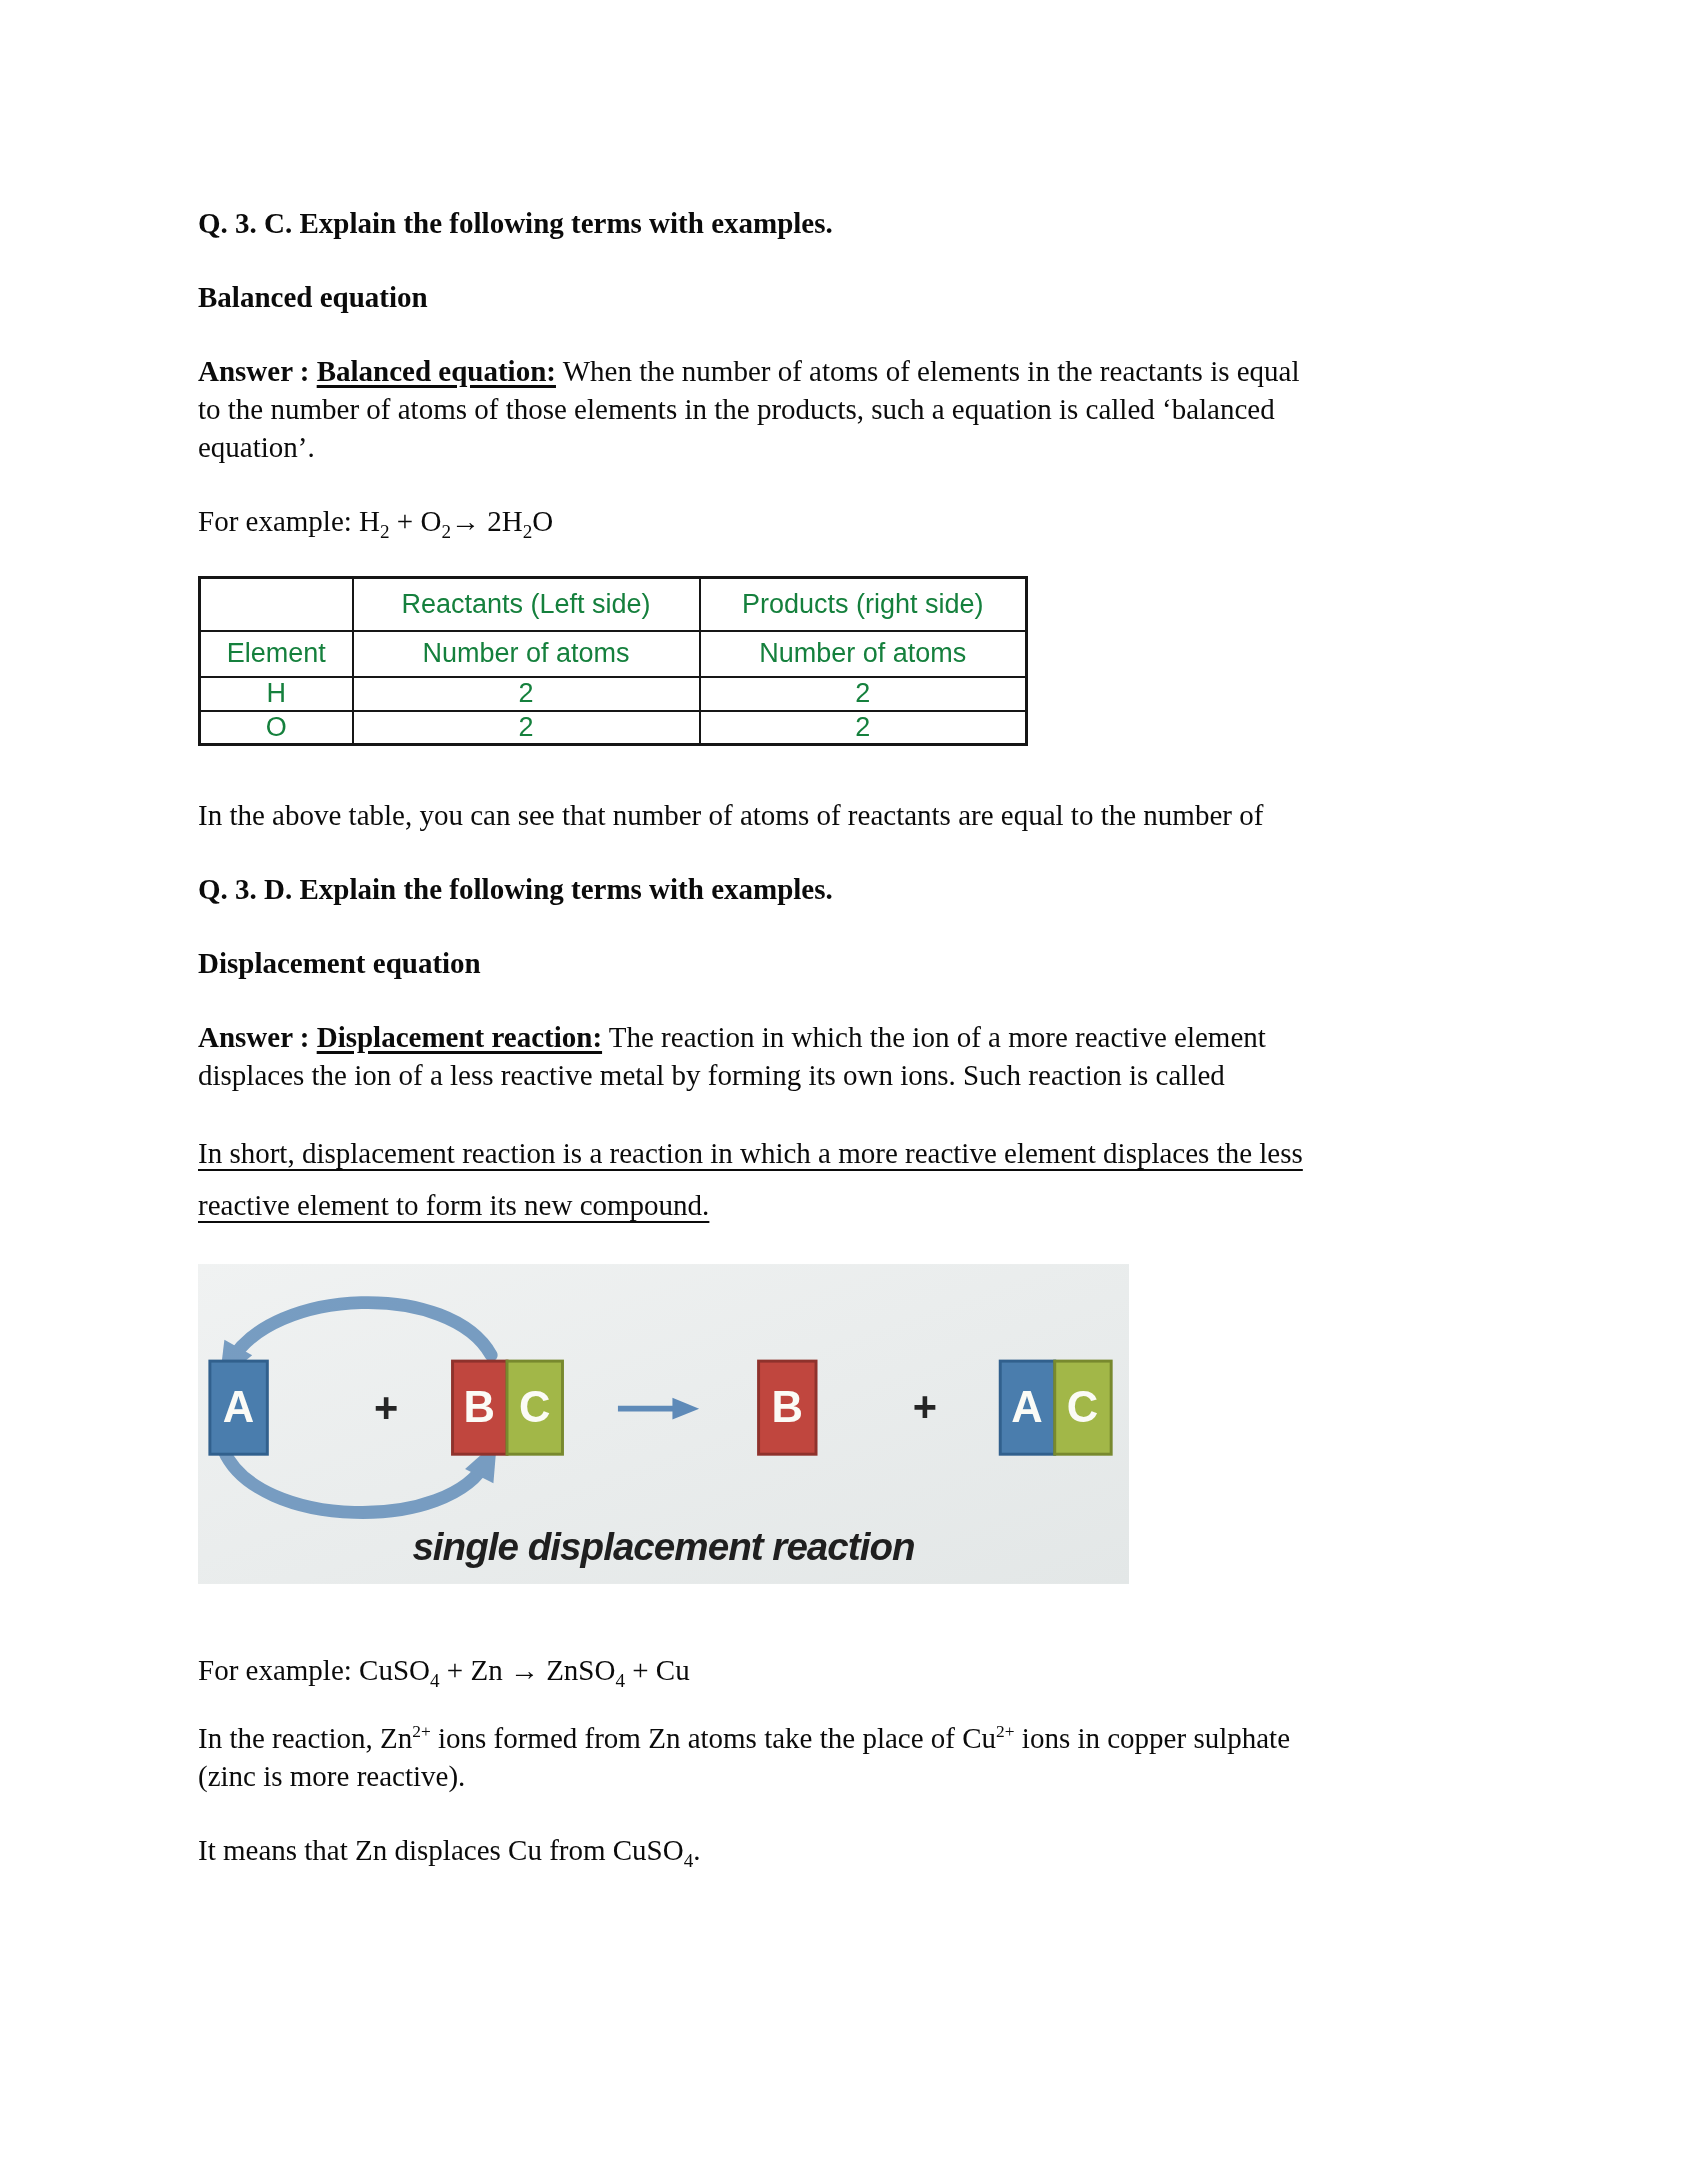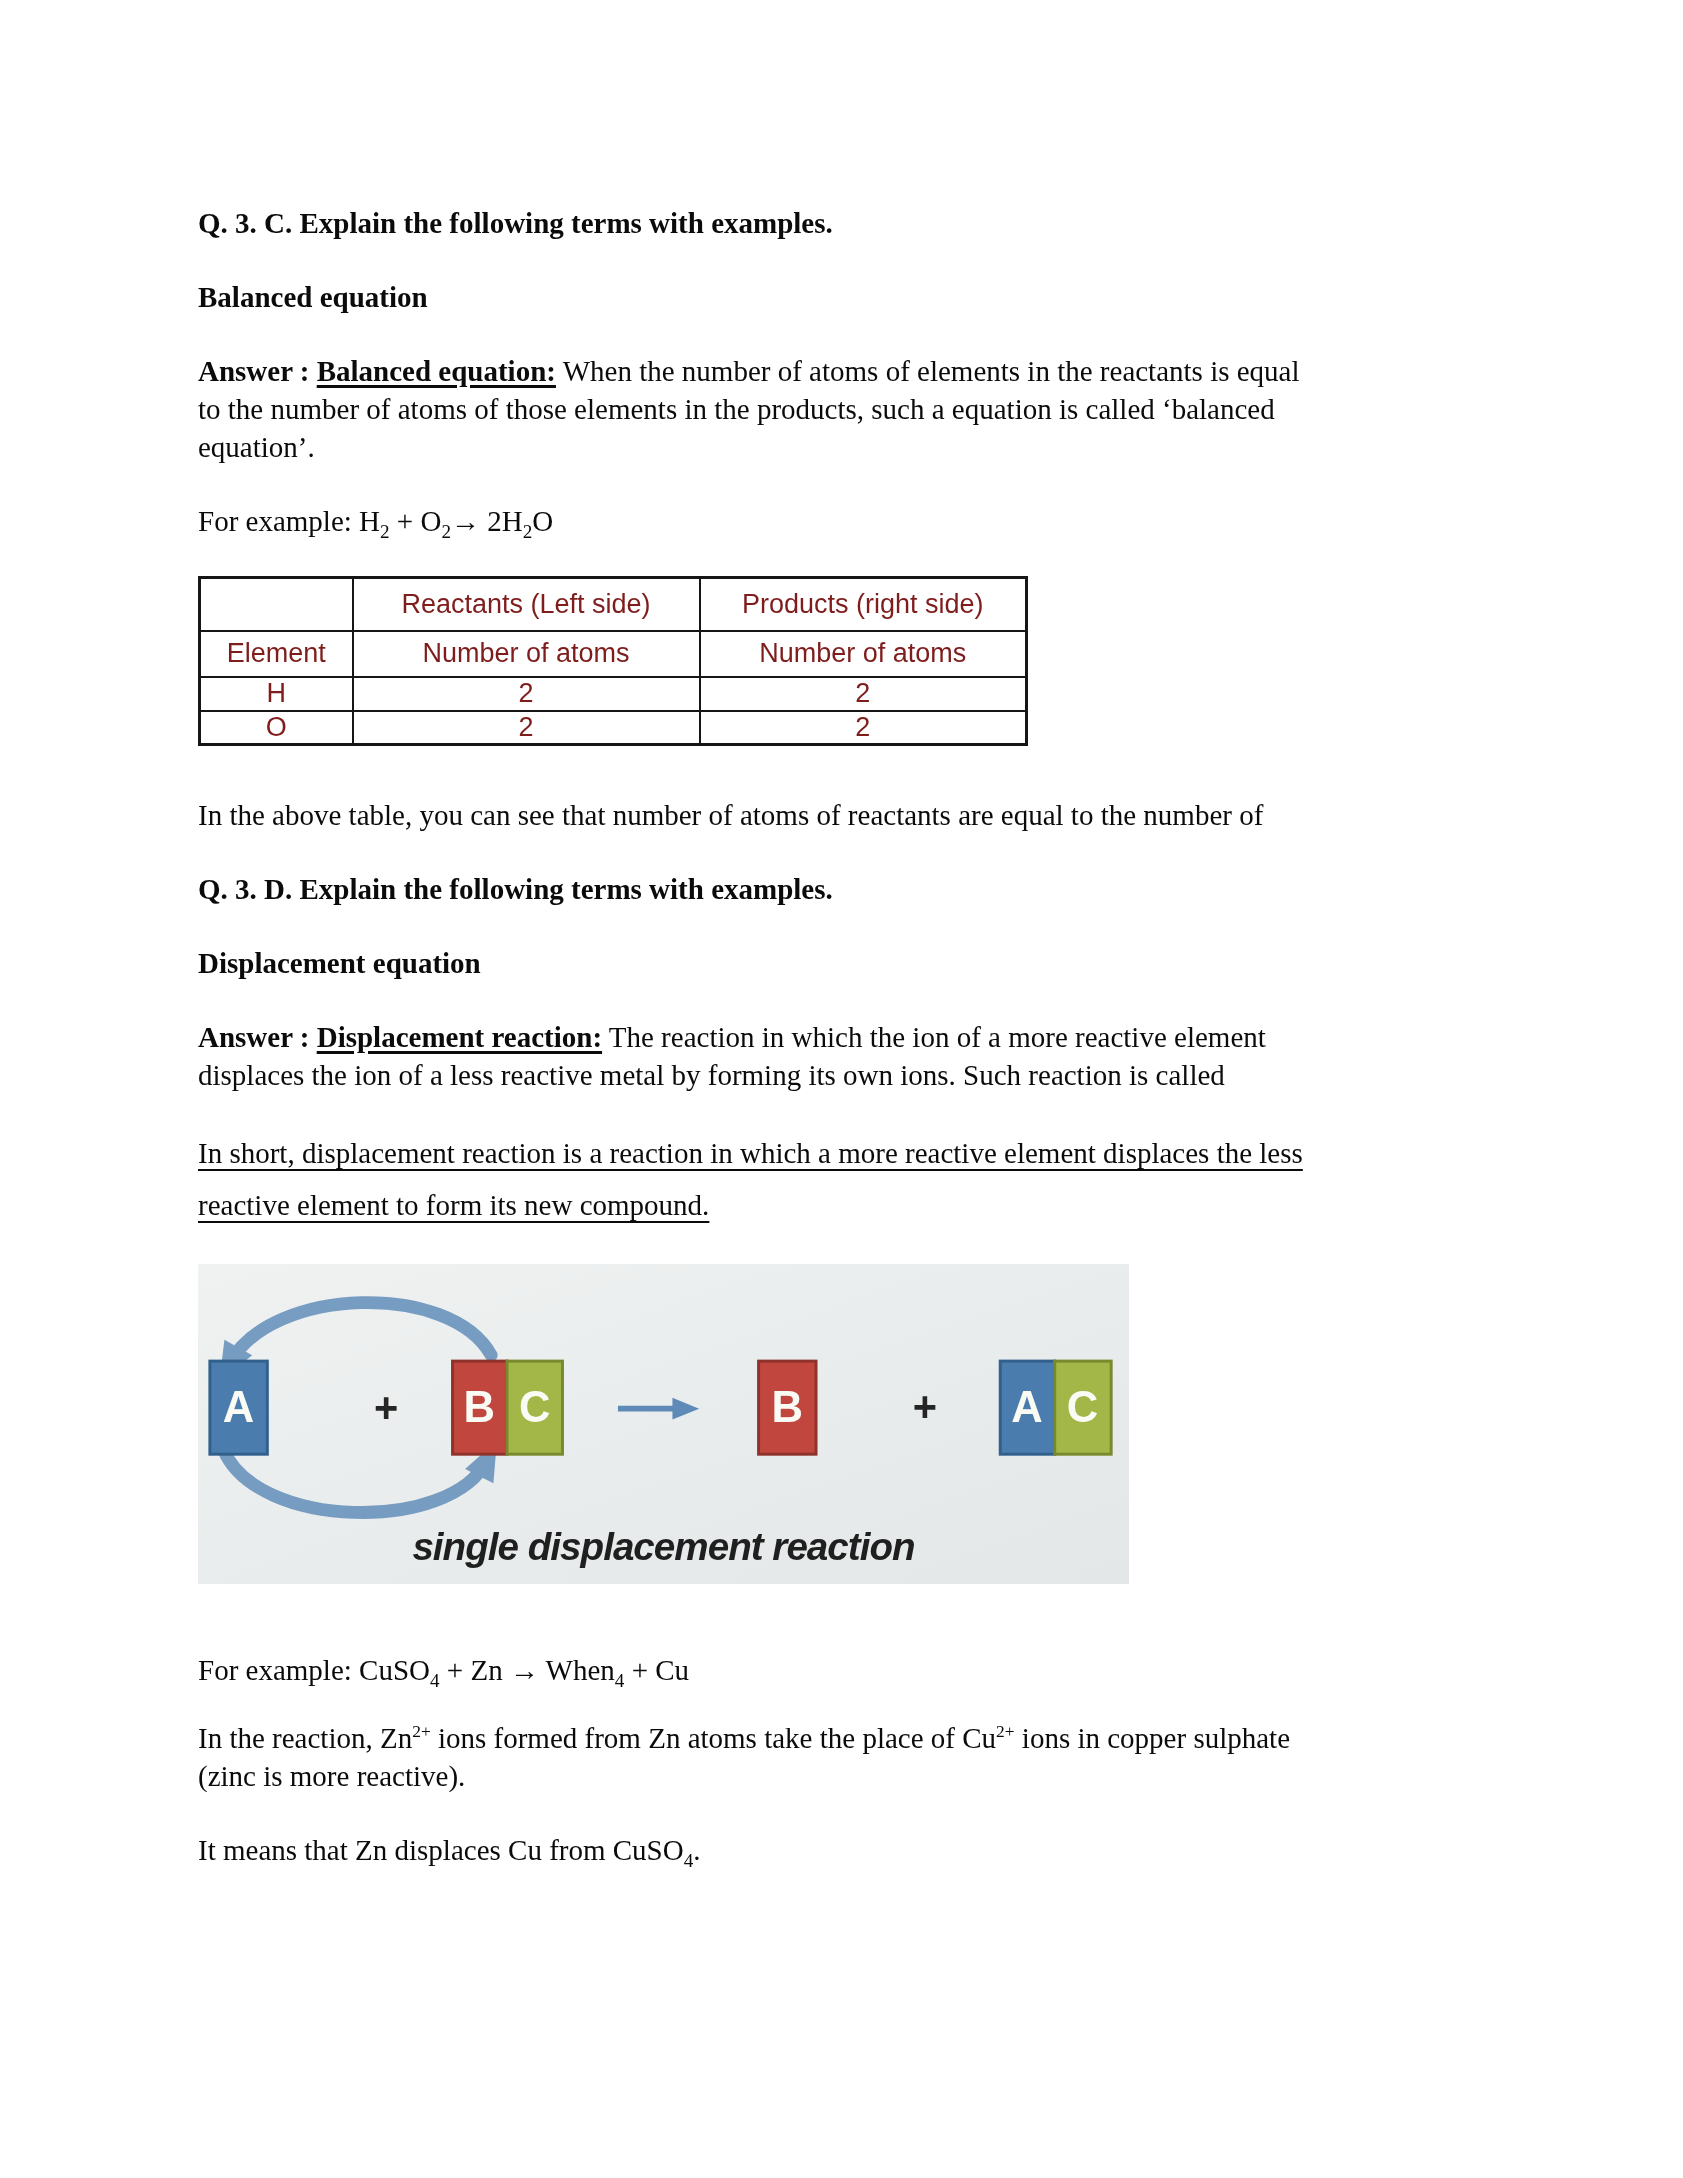--- a/index.html
+++ b/index.html
@@ -9,21 +9,21 @@
   .blk{margin:0 0 36px 0;}
   .ln{white-space:nowrap;font-size:29px;line-height:38px;}
   .hd{font-weight:bold;}
   .b{font-weight:bold;}
   .term-u{font-weight:bold;text-decoration:underline;text-decoration-thickness:3px;text-underline-offset:4px;}
   .note .ln{text-decoration:underline;text-decoration-thickness:2px;text-underline-offset:6px;margin-top:14px;}
   sub{font-size:0.66em;line-height:0;}
   sup{font-size:0.60em;line-height:0;}
   
   table.atoms{border-collapse:collapse;table-layout:fixed;margin:8px 0 50px 0;
-      font-family:"Liberation Sans",sans-serif;font-size:27px;color:#7f1d1d;
+      font-family:"Liberation Sans",sans-serif;font-size:27px;color:#15803d;
       border:3px solid #161616;}
   table.atoms td{border:2px solid #161616;text-align:center;vertical-align:middle;padding:0 6px;}
   tr.r1{height:53px;} tr.r2{height:46px;} tr.r3{height:34px;} tr.r4{height:34px;}
   .c1{width:153px;} .c2{width:347px;} .c3{width:327px;}
   
   .diagram{width:931px;height:320px;margin:0 0 67px 0;}
   .fx1{}
   .tblm{margin-bottom:50px;}
   .mb40{margin-bottom:40px;}
   .mb30{margin-bottom:30px;}
@@ -134,21 +134,21 @@
 
         <g font-family="Liberation Sans, sans-serif" font-weight="bold" font-size="42" fill="#252525" text-anchor="middle">
           <text x="190" y="160">+</text>
           <text x="734" y="158">+</text>
         </g>
 
         <text x="470" y="299" font-family="Liberation Sans, sans-serif" font-weight="bold" font-style="italic" font-size="39" fill="#1f1f1f" text-anchor="middle" letter-spacing="-1">single displacement reaction</text>
       </svg>
     </div>
 
-    <div class="blk ln mb30"><span>For example: CuSO</span><sub>4</sub><span> + Zn → When</span><sub>4</sub><span> + Cu</span></div>
+    <div class="blk ln mb30"><span>For example: CuSO</span><sub>4</sub><span> + Zn → ZnSO</span><sub>4</sub><span> + Cu</span></div>
 
     <div class="blk">
       <div class="ln"><span>In the reaction, Zn</span><sup>2+</sup><span> ions formed from Zn atoms take the place of Cu</span><sup>2+</sup><span> ions in copper sulphate</span></div>
       <div class="ln">(zinc is more reactive).</div>
     </div>
 
     <div class="blk ln"><span>It means that Zn displaces Cu from CuSO</span><sub>4</sub><span>.</span></div>
 
   </div>
 </div>

